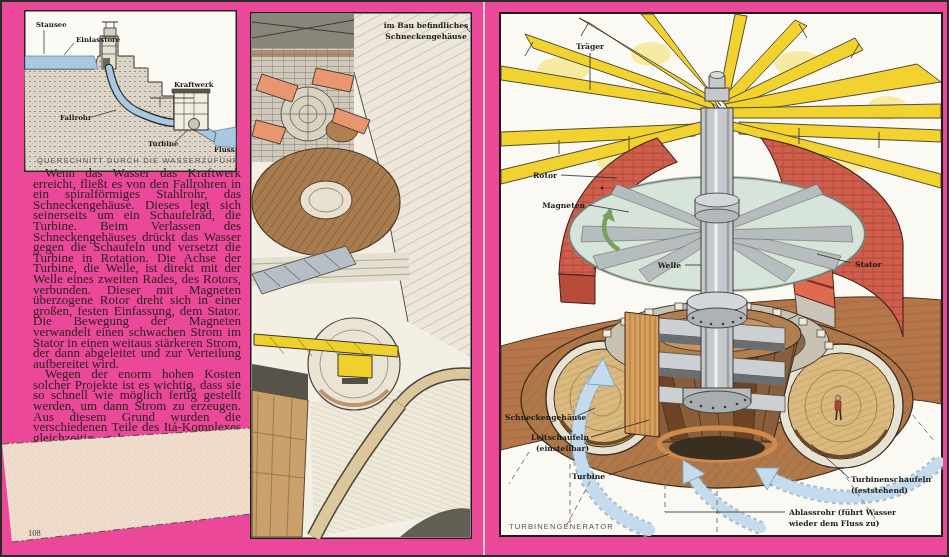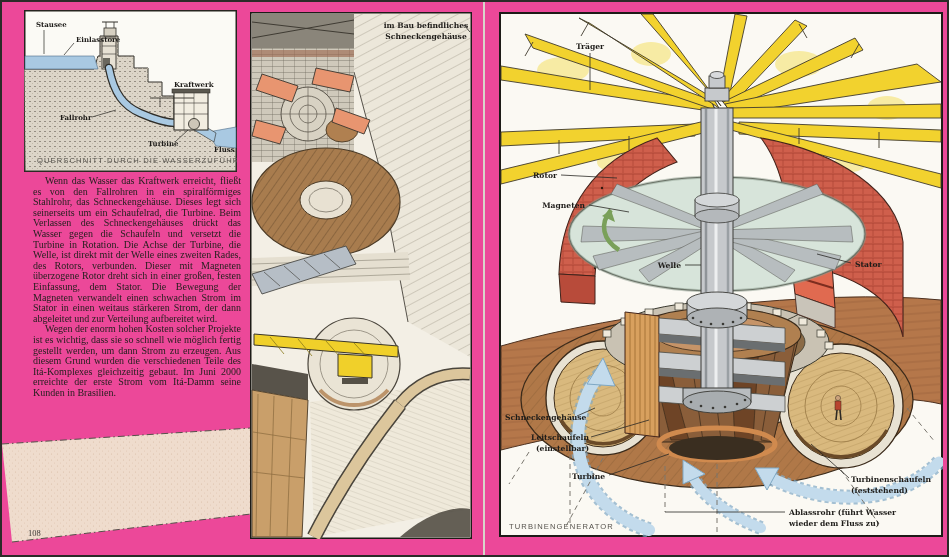--- a/index.html
+++ b/index.html
@@ -7,22 +7,22 @@
     position:relative;width:949px;height:557px;margin:0 auto;
     background:#ec4899;border:2px solid #2b2b28;box-sizing:border-box;
     font-family:"Liberation Serif","DejaVu Serif",serif;color:#1f1d1b;overflow:hidden;
   }
   .gutter{position:absolute;left:481px;top:0;width:2px;height:557px;background:#d9d4ca;}
   .inset-svg{position:absolute;left:22px;top:8px;}
   .band-svg{position:absolute;left:0px;top:420px;}
   .mid-svg{position:absolute;left:248px;top:10px;}
   .right-svg{position:absolute;left:497px;top:10px;}
   .bodytext{
-    position:absolute;left:31px;top:174px;width:208px;
-    font-size:10px;line-height:10.6px;text-align:justify;color:#211f1c;
+    position:absolute;left:31px;top:166px;width:208px;
+    font-size:13px;line-height:10.6px;text-align:justify;color:#211f1c;
   }
   .bodytext p{margin:0;text-indent:12px;}
   .pagenum{position:absolute;font-size:8.5px;color:#3a3834;}
   .pagenum.left{left:26px;top:526px;}
   .pagenum.right{left:948px;top:539px;}
   svg text{font-family:"DejaVu Serif","Liberation Serif",serif;}
   .lbl{font-size:7.6px;font-weight:700;fill:#1e1c19;}
   .lbl-sm{font-size:7px;font-weight:700;fill:#1e1c19;}
   .cap{font-family:"Liberation Sans","DejaVu Sans",sans-serif;font-size:7.6px;letter-spacing:1.1px;fill:#55524c;font-weight:400;}
 </style>

